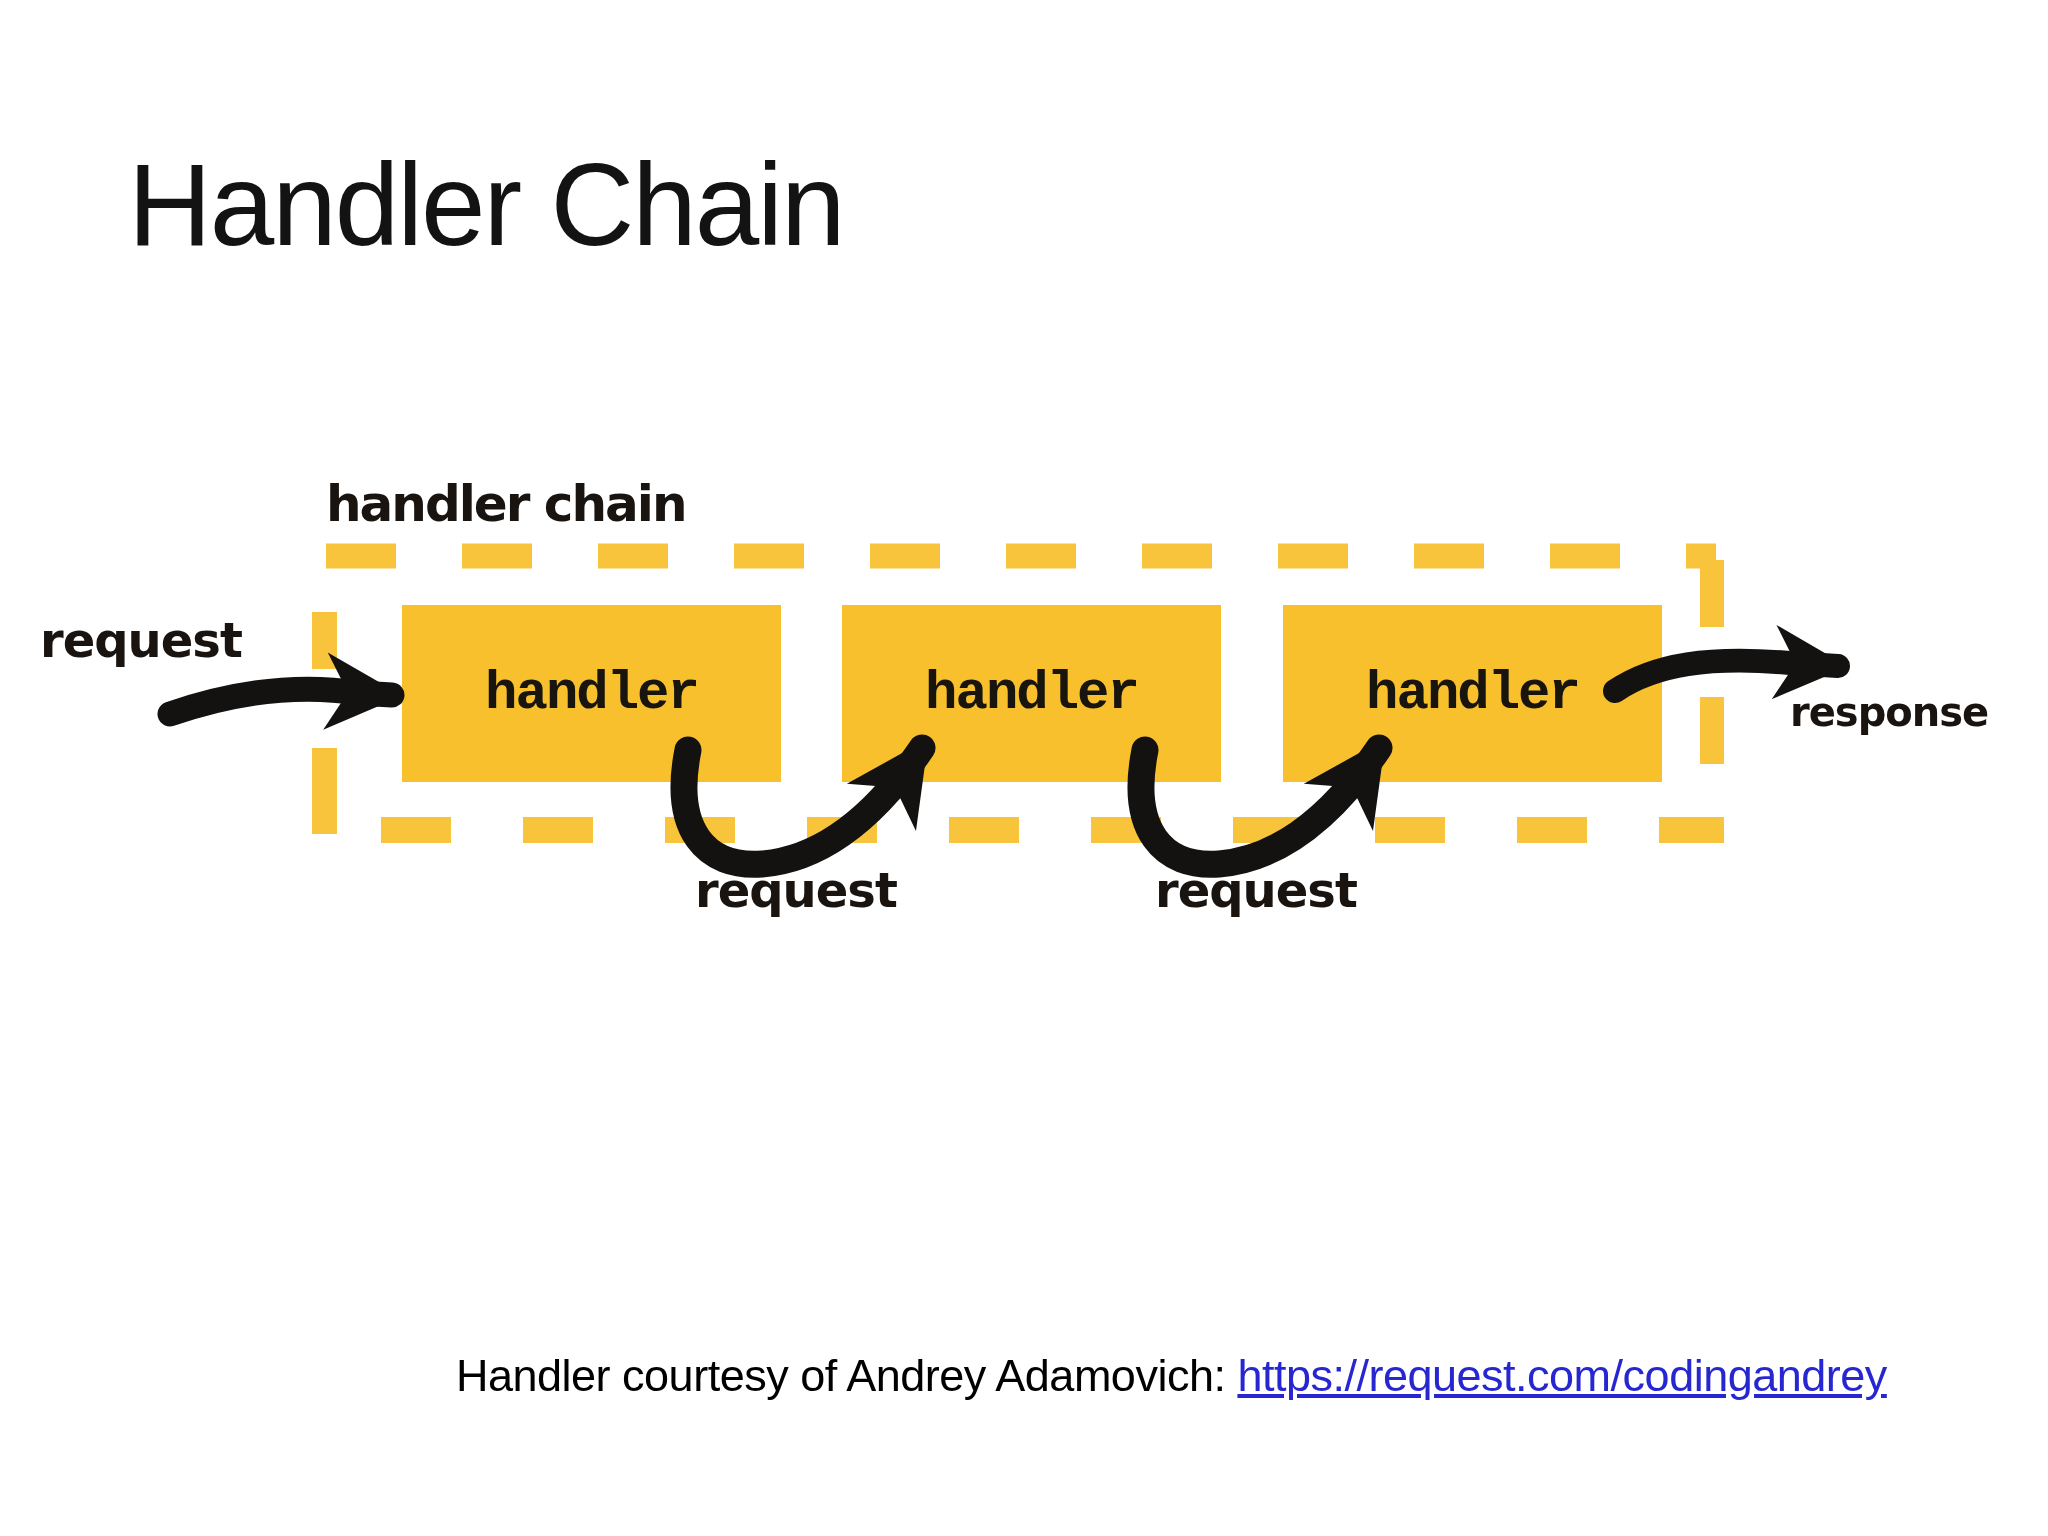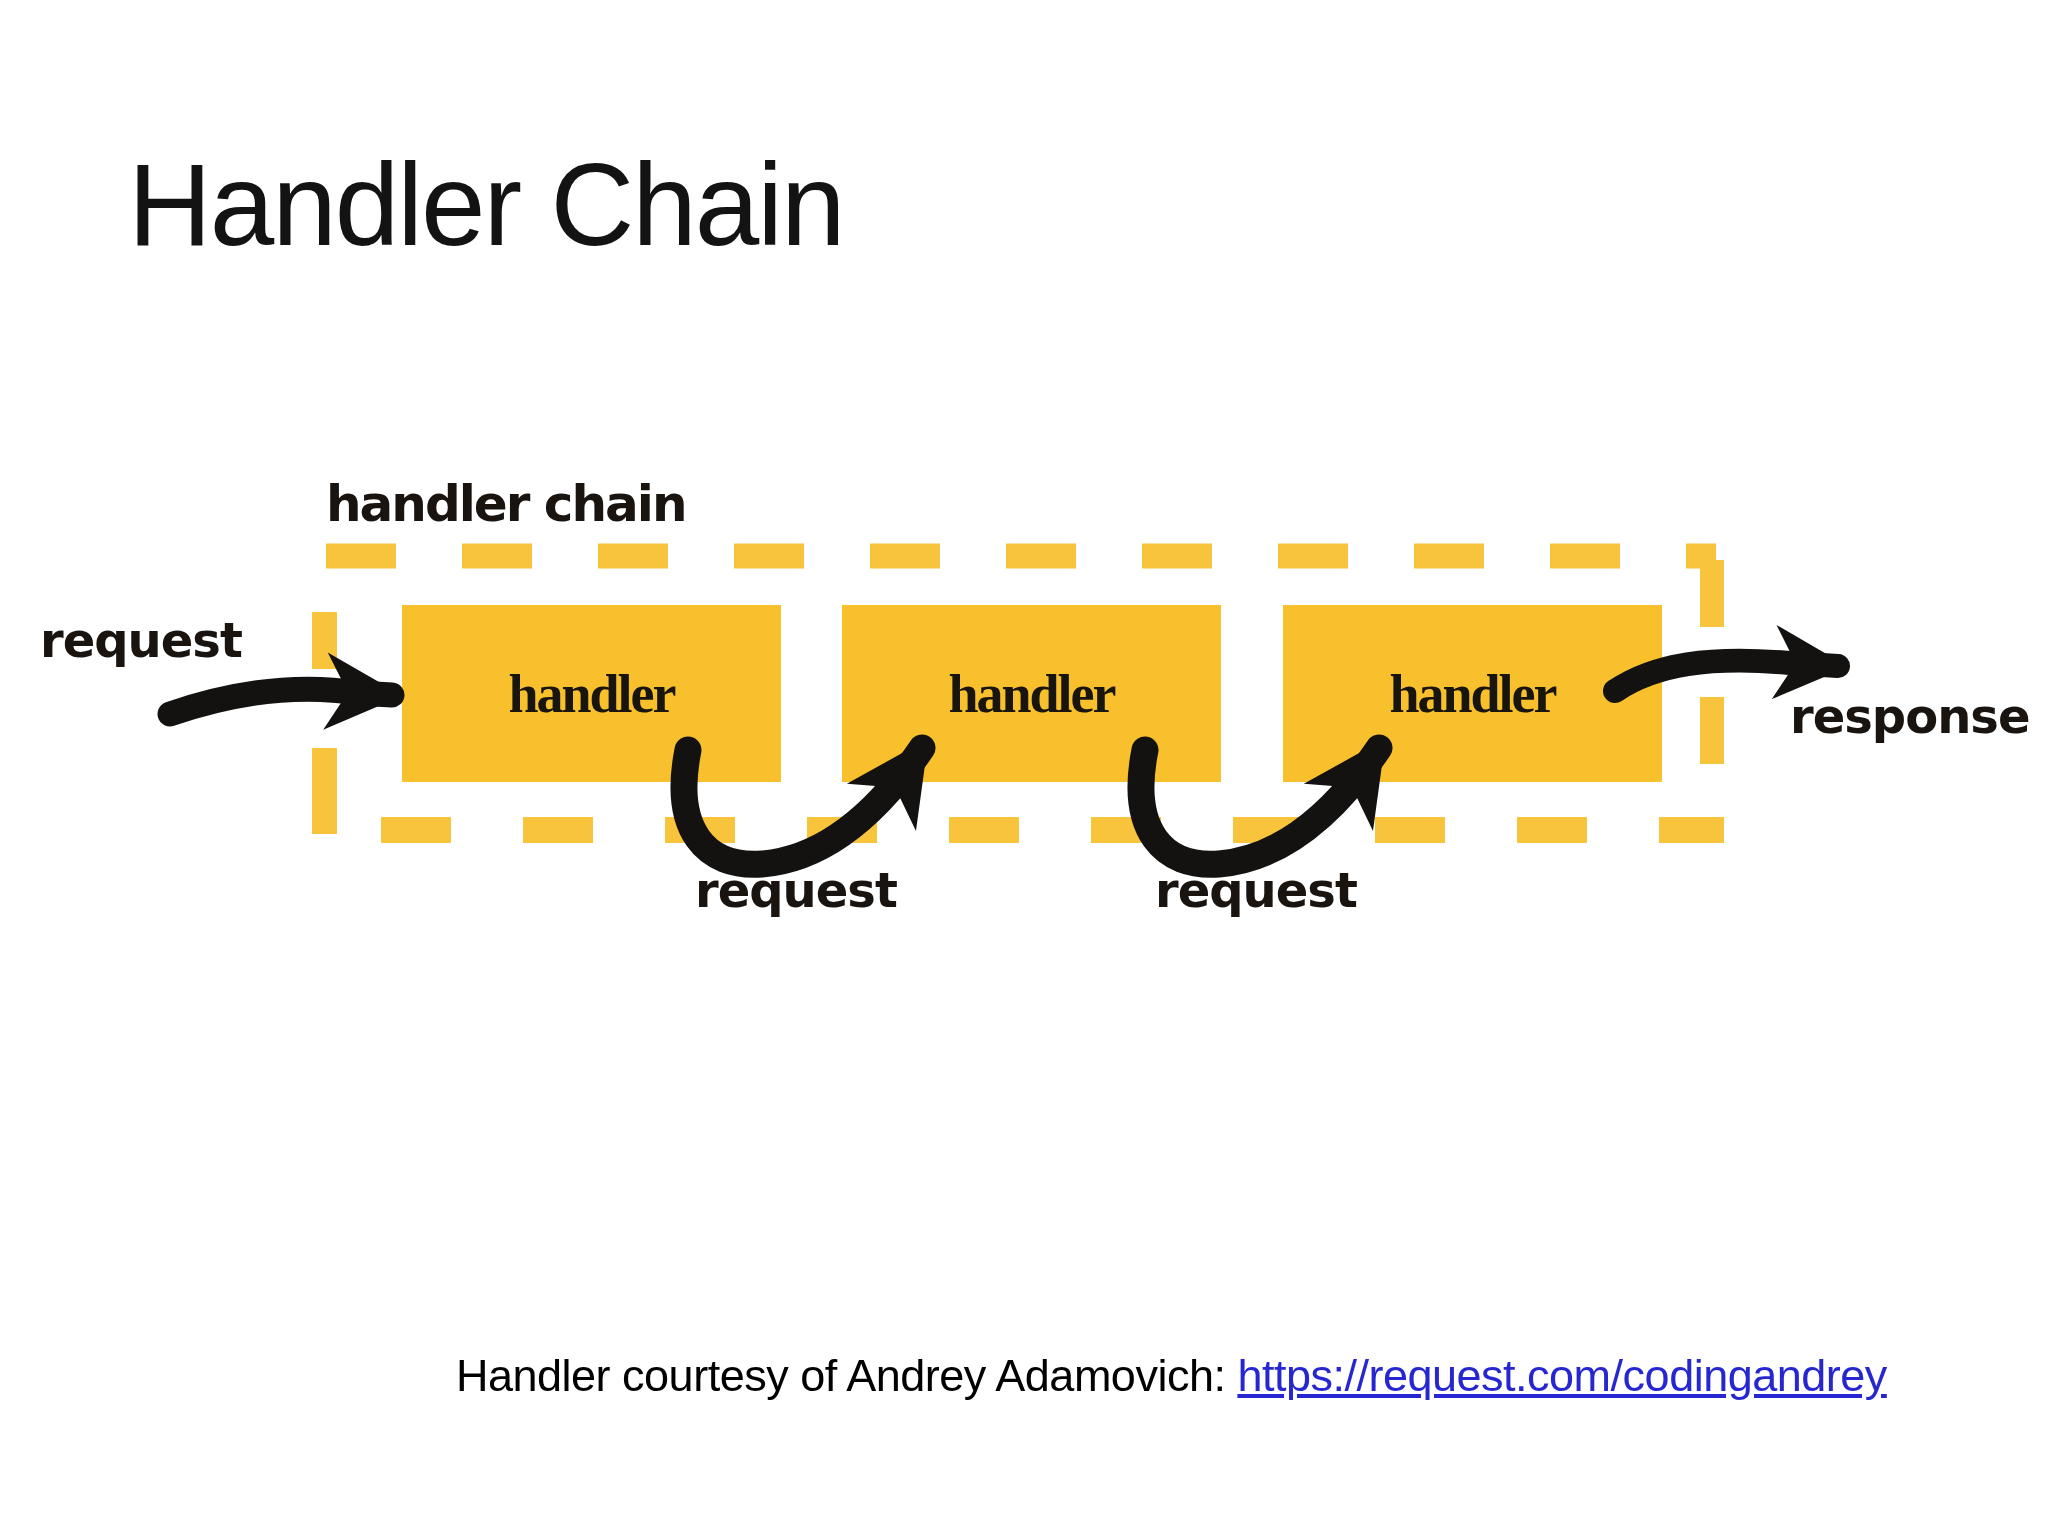--- a/index.html
+++ b/index.html
@@ -30,34 +30,34 @@
     color:#191410;
     letter-spacing:-2px;
     white-space:nowrap;
     line-height:1;
     z-index:6;
   }
   #chain-label{ left:326px; top:479px;  font-size:50px; }
   #request-in-label{ left:40px;  top:616px;  font-size:48px; letter-spacing:-1px;}
   #request-mid-label-1{ left:695px;  top:866px; font-size:48px; letter-spacing:-1px;}
   #request-mid-label-2{ left:1155px; top:866px; font-size:48px; letter-spacing:-1px;}
-  #response-label{ left:1790px; top:692px; font-size:48px; letter-spacing:-1px;}
+  #response-label{ left:1790px; top:692px; font-size:40px; letter-spacing:-1px;}
 
   
   .handler-box{
     top:605px; height:177px; width:379px;
     background:#F8C02C;
     display:flex; align-items:center; justify-content:center;
     z-index:2;
   }
   #handler-box-1{ left:402px;  }
   #handler-box-2{ left:842px;  }
   #handler-box-3{ left:1283px; }
   .handler-box .box-label{
-    font-family:Liberation Serif, serif;
+    font-family:Liberation Mono, monospace;
     font-weight:bold;
     font-size:54px;
     letter-spacing:-2px;
     color:#18140e;
     line-height:1;
   }
 
   
   #diagram-svg{ left:0; top:0; z-index:5; pointer-events:none; }
 

